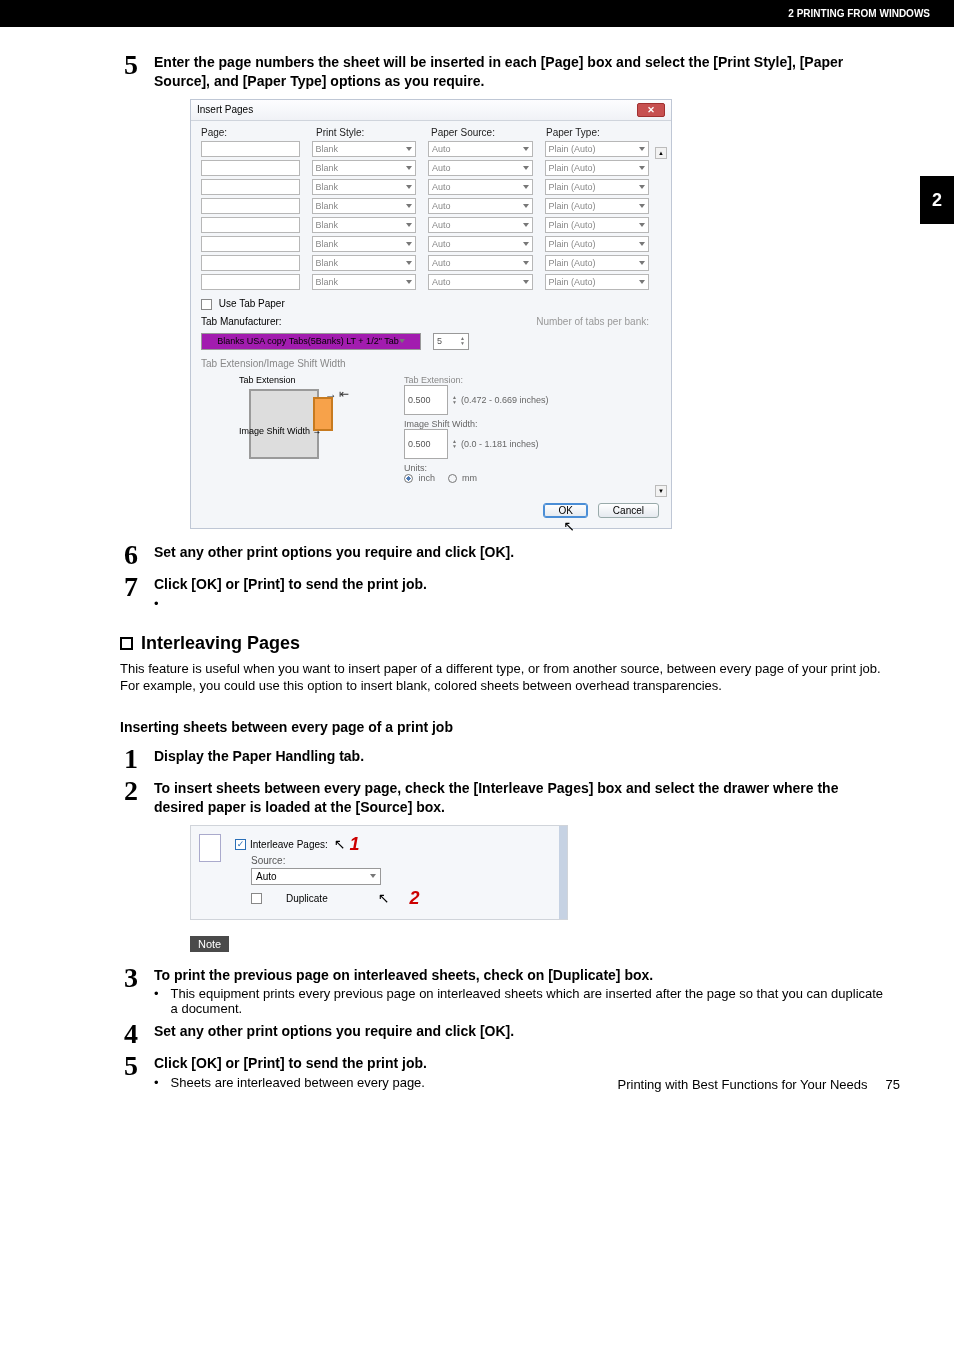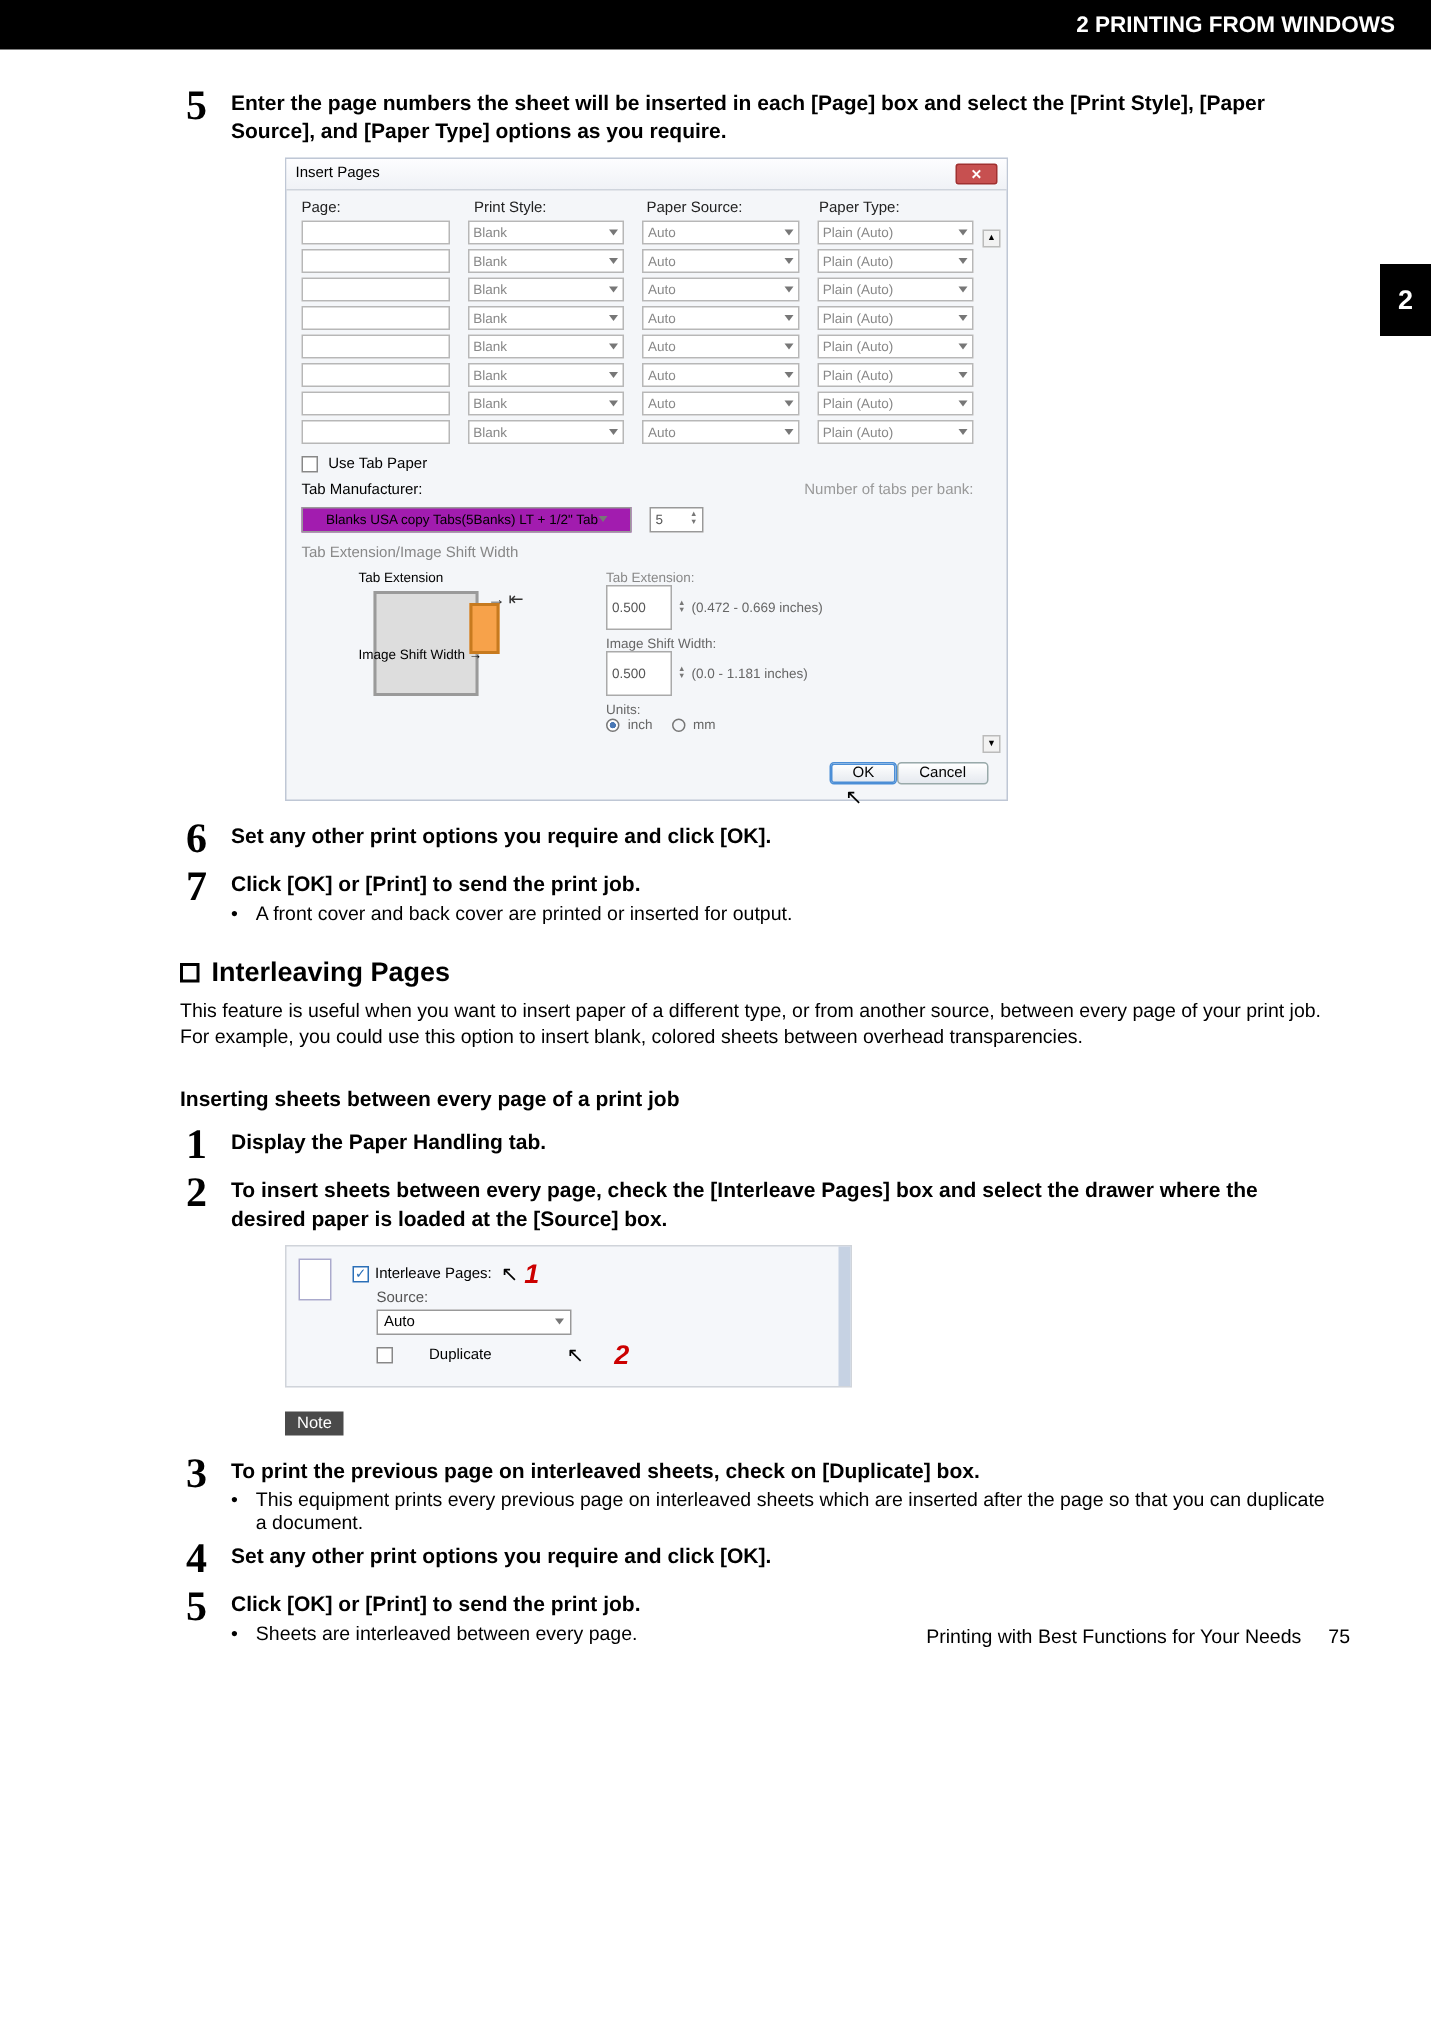--- a/index.html
+++ b/index.html
@@ -9,21 +9,21 @@
     background: #ffffff;
     color: #000;
     font-size: 13px;
     width: 954px;
     position: relative;
   }
   .page-header {
     background: #000;
     color: #fff;
     font-weight: bold;
-    font-size: 15px;
+    font-size: 10px;
     padding: 8px 24px;
     text-align: right;
   }
   .side-tab {
     position: absolute;
     right: 0;
     top: 176px;
     width: 34px;
     height: 48px;
     background: #000;
@@ -110,21 +110,21 @@
   .label-te{position:absolute;left:0;top:0;font-size:9px;white-space:nowrap;}
   .image-shift-label{position:absolute;left:0;top:52px;font-size:9px;line-height:1.1;}
   .ext-values{font-size:9px;color:#666;}
   .ext-block{margin-bottom:4px;}
   .ext-block .lbl{color:#888;}
   .valinput{display:inline-flex;align-items:center;gap:4px;}
   .num-field{width:44px;height:30px;border:1px solid #aaa;background:#fff;font-size:9px;padding:0 3px;display:flex;align-items:center;color:#555;}
   .radio{width:9px;height:9px;border-radius:50%;border:1px solid #777;display:inline-block;vertical-align:middle;margin-right:3px;}
   .radio.checked{background:radial-gradient(#4a78b5 0 40%,#fff 45% 100%);}
 
-  .dialog-buttons{display:flex;justify-content:flex-end;padding:6px 12px 10px;}
+  .dialog-buttons{display:flex;gap:10px;justify-content:flex-end;padding:6px 12px 10px;}
   .dlg-btn{border:1px solid #9aa;background:linear-gradient(#fff,#e5e9ef);padding:1px 14px;font-size:10px;border-radius:3px;}
   .dlg-btn.ok{box-shadow:0 0 0 1px #4b8ed6 inset;border-color:#4b8ed6;}
   .cursor{position:absolute;font-size:14px;}
 
   
   .subhead {
     display:flex;align-items:center;gap:8px;font-weight:bold;font-size:18px;margin-top:22px;
   }
   .subhead-box{width:13px;height:13px;border:2px solid #000;}
   .paragraph{font-size:13px;line-height:1.35;margin-top:6px;}
@@ -382,21 +382,20 @@
         <div class="step-title">Set any other print options you require and click [OK].</div>
       </div>
   </div>
 
   <div class="step">
     <div class="step-num">7</div>
     <div class="step-body">
       <div class="step-title">Click [OK] or [Print] to send the print job.</div>
       <div class="bullet-line">
           <span class="bullet-dot"></span>
-          <span>A front cover and back cover are printed or inserted for output.</span>
         </div>
     </div>
   </div>
 
   <div class="subhead">
     <span class="subhead-box"></span>
     <span>Interleaving Pages</span>
   </div>
   <div class="paragraph">This feature is useful when you want to insert paper of a different type, or from another source, between every page of your print job.  For example, you could use this option to insert blank, colored sheets between overhead transparencies.</div>
 

